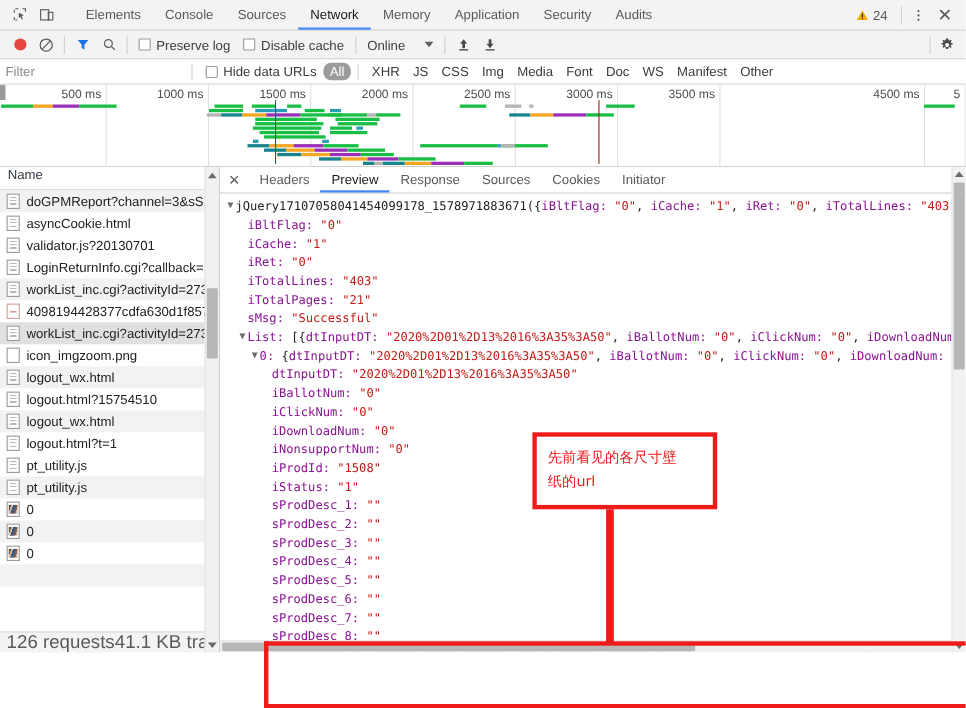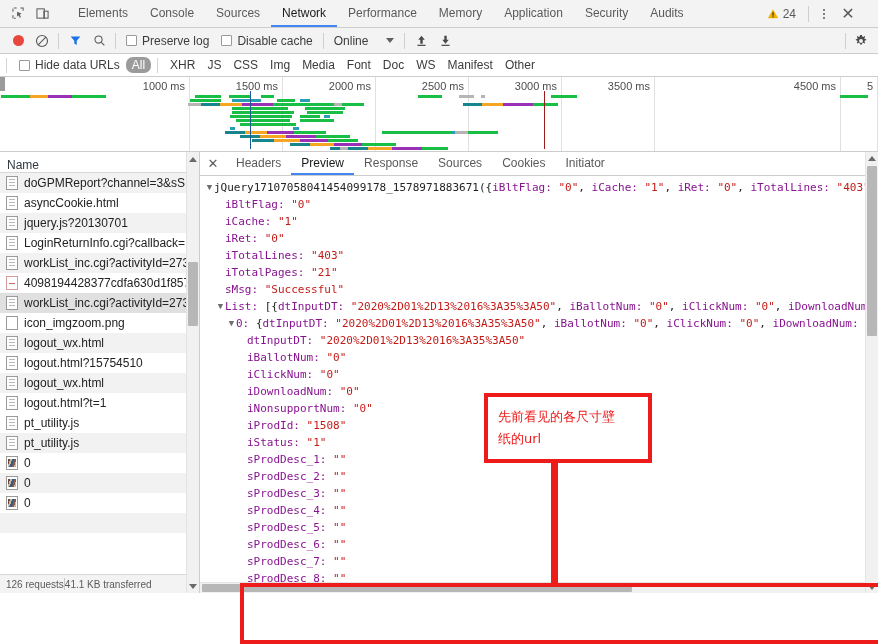--- a/index.html
+++ b/index.html
@@ -29,21 +29,21 @@
   .tabs { display: flex; align-items: stretch; flex: 1; }
   .tab {
     display: flex; align-items: center;
     padding: 0 11px;
     font-size: 12px;
     color: #5a5a5a;
     white-space: nowrap;
     border-bottom: 2px solid transparent;
   }
   .tab.active { color: #1a1a1a; border-bottom: 2px solid #4286f5; }
-  .tb-right { display: flex; align-items: center; padding-right: 17px; }
+  .tb-right { display: flex; align-items: center; padding-right: 6px; }
   .warn-group { display: flex; align-items: center; gap: 4px; padding: 0 8px; }
   .warn-count { font-size: 12px; color: #5a5a5a; }
   .vline { width: 1px; height: 16px; background: #cfcfcf; margin: 0 4px; }
   .kebab { width: 22px; height: 26px; display: flex; flex-direction: column;
            align-items: center; justify-content: center; gap: 2px; }
   .kebab i { width: 2px; height: 2px; background: #5a5a5a; border-radius: 50%; display: block; }
   .closex { width: 26px; height: 26px; display: flex; align-items: center; justify-content: center;
             font-size: 16px; color: #5a5a5a; }
 
   
@@ -109,21 +109,21 @@
   .main { display: flex; height: 441px; }
 
   
   .sidebar {
     width: 200px; min-width: 200px;
     border-right: 1px solid #cdcdcd;
     display: flex; flex-direction: column;
     background: #fff; position: relative;
   }
   .sb-head {
-    height: 21px; display: flex; align-items: flex-end;
+    height: 21px; display: flex; align-items: flex-start;
     padding-left: 7px; font-size: 12px; color: #303942;
     border-bottom: 1px solid #d8d8d8; background: #fff;
   }
   .sb-list { flex: 1; overflow: hidden; position: relative; }
   .sb-row {
     display: flex; align-items: center; gap: 6px;
     height: 20px; padding-left: 6px;
     font-size: 12px; color: #222; white-space: nowrap; overflow: hidden;
   }
   .sb-row.odd { background: #f2f2f2; }
@@ -154,21 +154,21 @@
   .sb-scroll .arw.up { top: 0; }
   .sb-scroll .arw.dn { bottom: 0; }
   .tri-up { width: 0; height: 0; border-left: 4px solid transparent; border-right: 4px solid transparent;
             border-bottom: 5px solid #6a6a6a; }
   .tri-dn { width: 0; height: 0; border-left: 4px solid transparent; border-right: 4px solid transparent;
             border-top: 5px solid #6a6a6a; }
   .sb-thumb { position: absolute; right: 1px; width: 10px; background: #b7b7b7; border-radius: 1px; }
   .sb-status {
     height: 19px; border-top: 1px solid #d8d8d8;
     display: flex; align-items: center; 
-    padding-left: 6px; font-size: 10px; color: #5a5a5a; background: #f3f3f3;
+    padding-left: 6px; font-size: 17px; color: #5a5a5a; background: #f3f3f3;
     white-space: nowrap; overflow: hidden;
   }
   .st-sep { width: 1px; height: 12px; background: #c8c8c8; }
 
   
   .detail { flex: 1; display: flex; flex-direction: column; position: relative; overflow: hidden; background: #fff; }
   .dtabs {
     display: flex; align-items: stretch; height: 24px;
     border-bottom: 1px solid #cdcdcd; background: #fff;
   }
@@ -237,23 +237,20 @@
           <span>Elements</span>
         </div>
       <div class="tab">
           <span>Console</span>
         </div>
       <div class="tab">
           <span>Sources</span>
         </div>
       <div class="tab active">
           <span>Network</span>
-        </div>
-      <div class="tab">
-          <span>Performance</span>
         </div>
       <div class="tab">
           <span>Memory</span>
         </div>
       <div class="tab">
           <span>Application</span>
         </div>
       <div class="tab">
           <span>Security</span>
         </div>
@@ -333,20 +330,21 @@
     <div class="vline"></div>
     <div class="settings-gear">
       <svg width="14" height="14" viewBox="0 0 16 16">
         <path d="M8 1.2 l1.1 0 0.35 1.6 1.2 .5 1.35-.95 .8 .8 -.95 1.35 .5 1.2 1.6 .35 0 1.1 -1.6 .35 -.5 1.2 .95 1.35 -.8 .8 -1.35-.95 -1.2 .5 -.35 1.6 -1.1 0 -1.1 0 -.35-1.6 -1.2-.5 -1.35 .95 -.8-.8 .95-1.35 -.5-1.2 -1.6-.35 0-1.1 1.6-.35 .5-1.2 -.95-1.35 .8-.8 1.35 .95 1.2-.5 .35-1.6 z" fill="#4a4a4a"></path>
         <circle cx="8" cy="8" r="2.2" fill="#f3f3f3"></circle>
       </svg>
     </div>
   </div>
 
   <div class="filterbar">
+    <input class="filter-input" value="" placeholder="Filter" style="">
     <div class="fb-sep"></div>
     <label class="chk-lbl">
       <span class="chk"></span>
       <span>Hide data URLs</span>
     </label>
     <div class="type-list">
       <span class="type-item active">All</span>
       <div class="fb-sep"></div>
       <span class="type-item">XHR</span>
       <span class="type-item">JS</span>
@@ -357,20 +355,23 @@
       <span class="type-item">Doc</span>
       <span class="type-item">WS</span>
       <span class="type-item">Manifest</span>
       <span class="type-item">Other</span>
     </div>
   </div>
 
   <div class="overview">
     <div class="ov-left-edge"></div>
     <div class="ruler" id="ruler">
+        <div class="rtick" style="left: 0px; width: 97px;">
+          <span>500 ms</span>
+        </div>
         <div class="rtick" style="left: 97px; width: 93px;">
           <span>1000 ms</span>
         </div>
         <div class="rtick" style="left: 190px; width: 93px;">
           <span>1500 ms</span>
         </div>
         <div class="rtick" style="left: 283px; width: 93px;">
           <span>2000 ms</span>
         </div>
         <div class="rtick" style="left: 376px; width: 93px;">
@@ -469,23 +470,23 @@
       </div>
       <div class="sb-list" id="sblist">
           <div class="sb-row odd">
             <span class="fico doc"></span>
             <span class="nm">doGPMReport?channel=3&amp;sS.</span>
           </div>
           <div class="sb-row">
             <span class="fico doc"></span>
             <span class="nm">asyncCookie.html</span>
           </div>
-          <div class="sb-row odd">
-            <span class="fico doc"></span>
-            <span class="nm">jquery.js?20130701</span>
+          <div class="sb-row">
+            <span class="fico doc"></span>
+            <span class="nm">validator.js?20130701</span>
           </div>
           <div class="sb-row">
             <span class="fico doc"></span>
             <span class="nm">LoginReturnInfo.cgi?callback=</span>
           </div>
           <div class="sb-row odd">
             <span class="fico doc"></span>
             <span class="nm">workList_inc.cgi?activityId=273</span>
           </div>
           <div class="sb-row">

